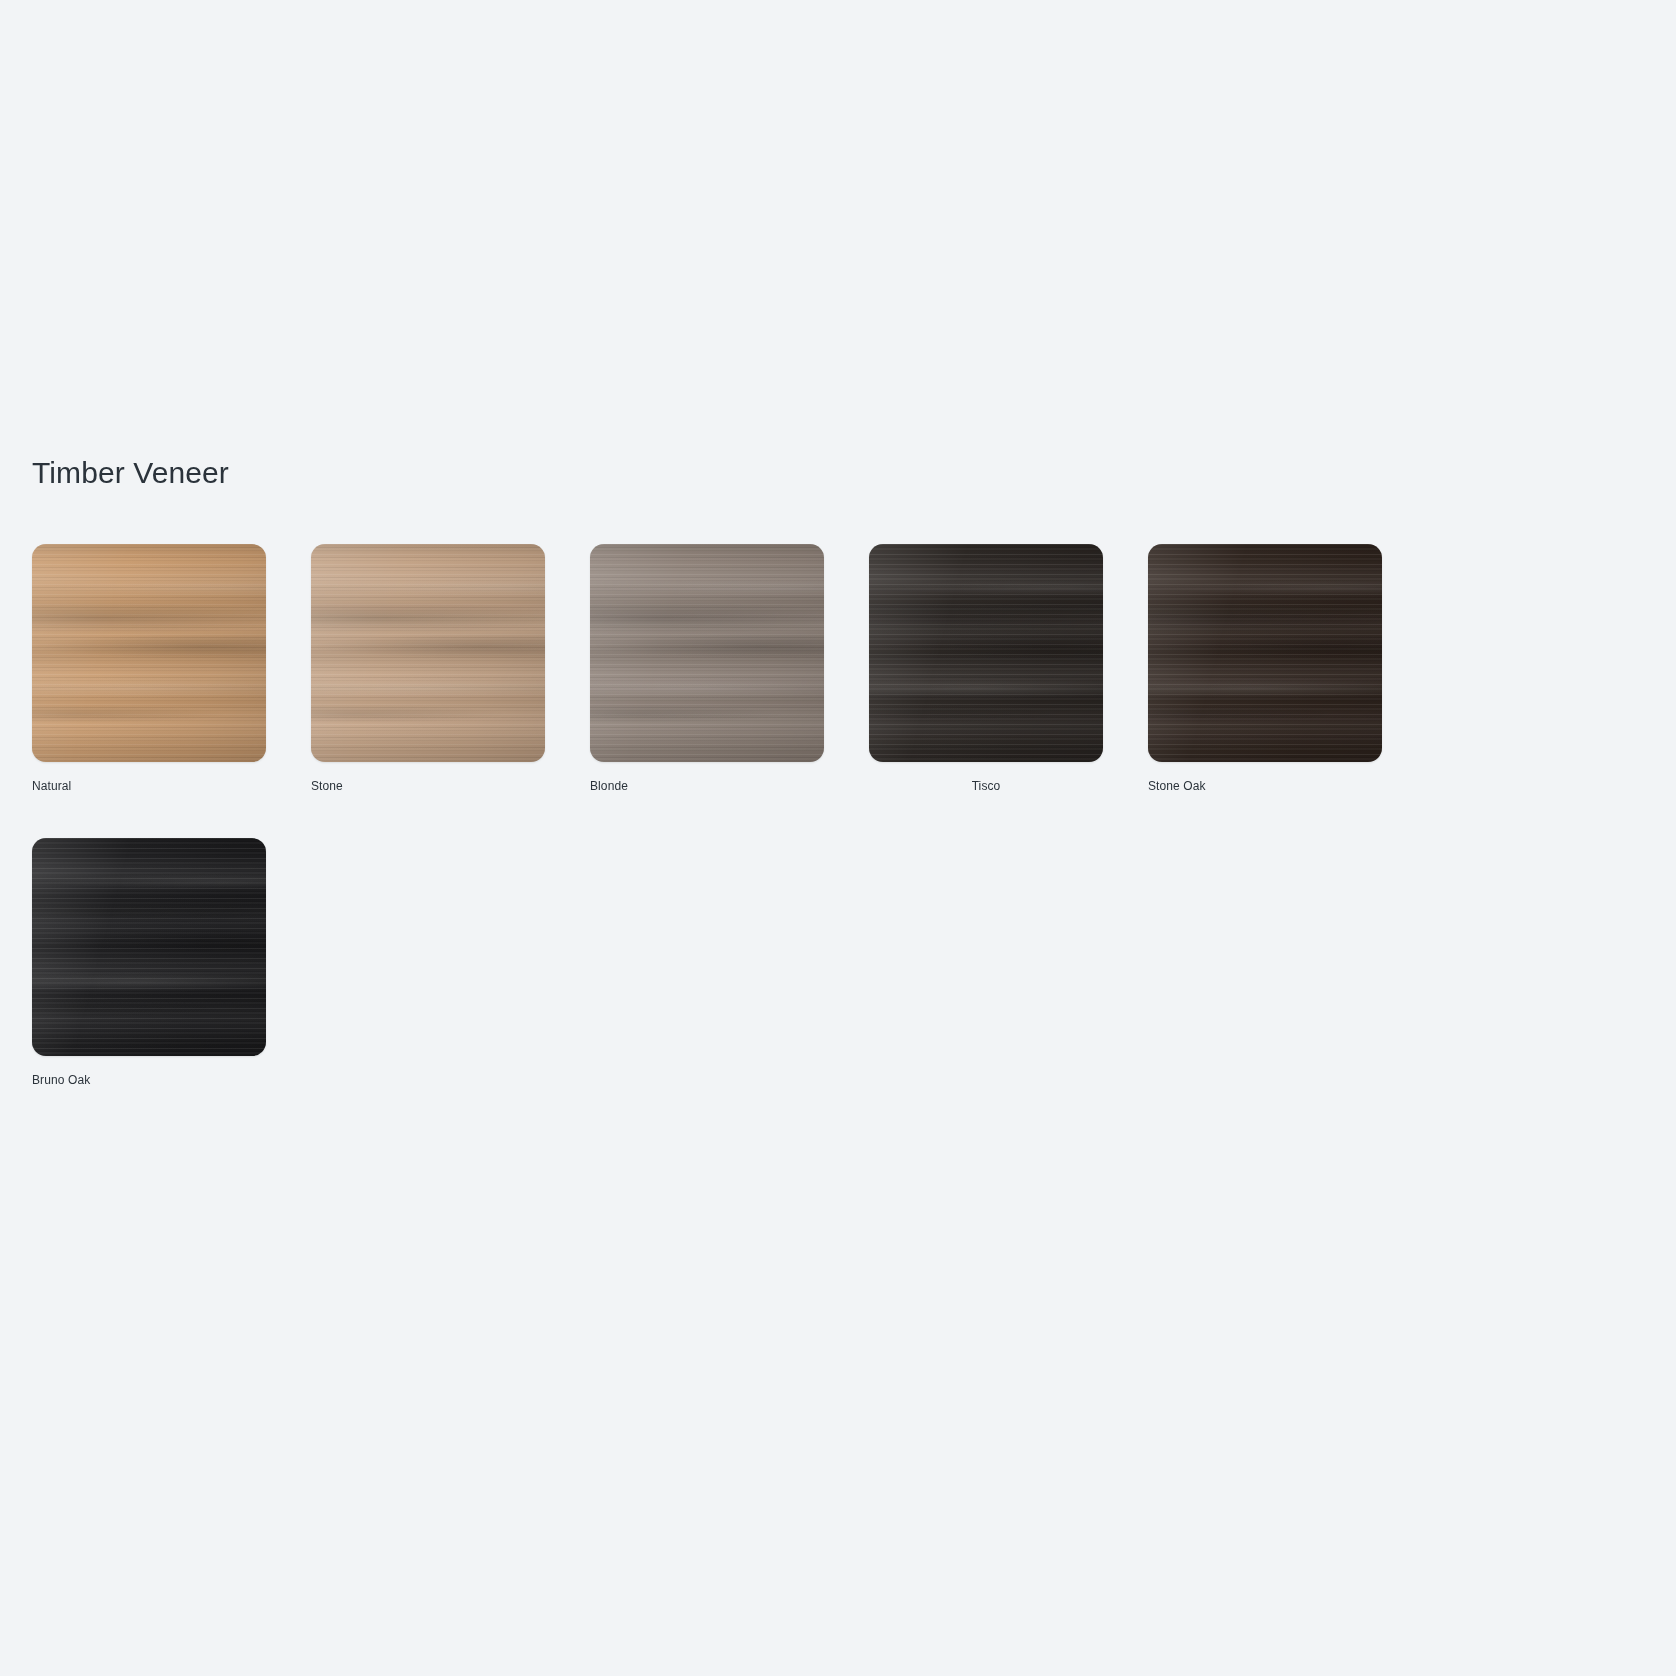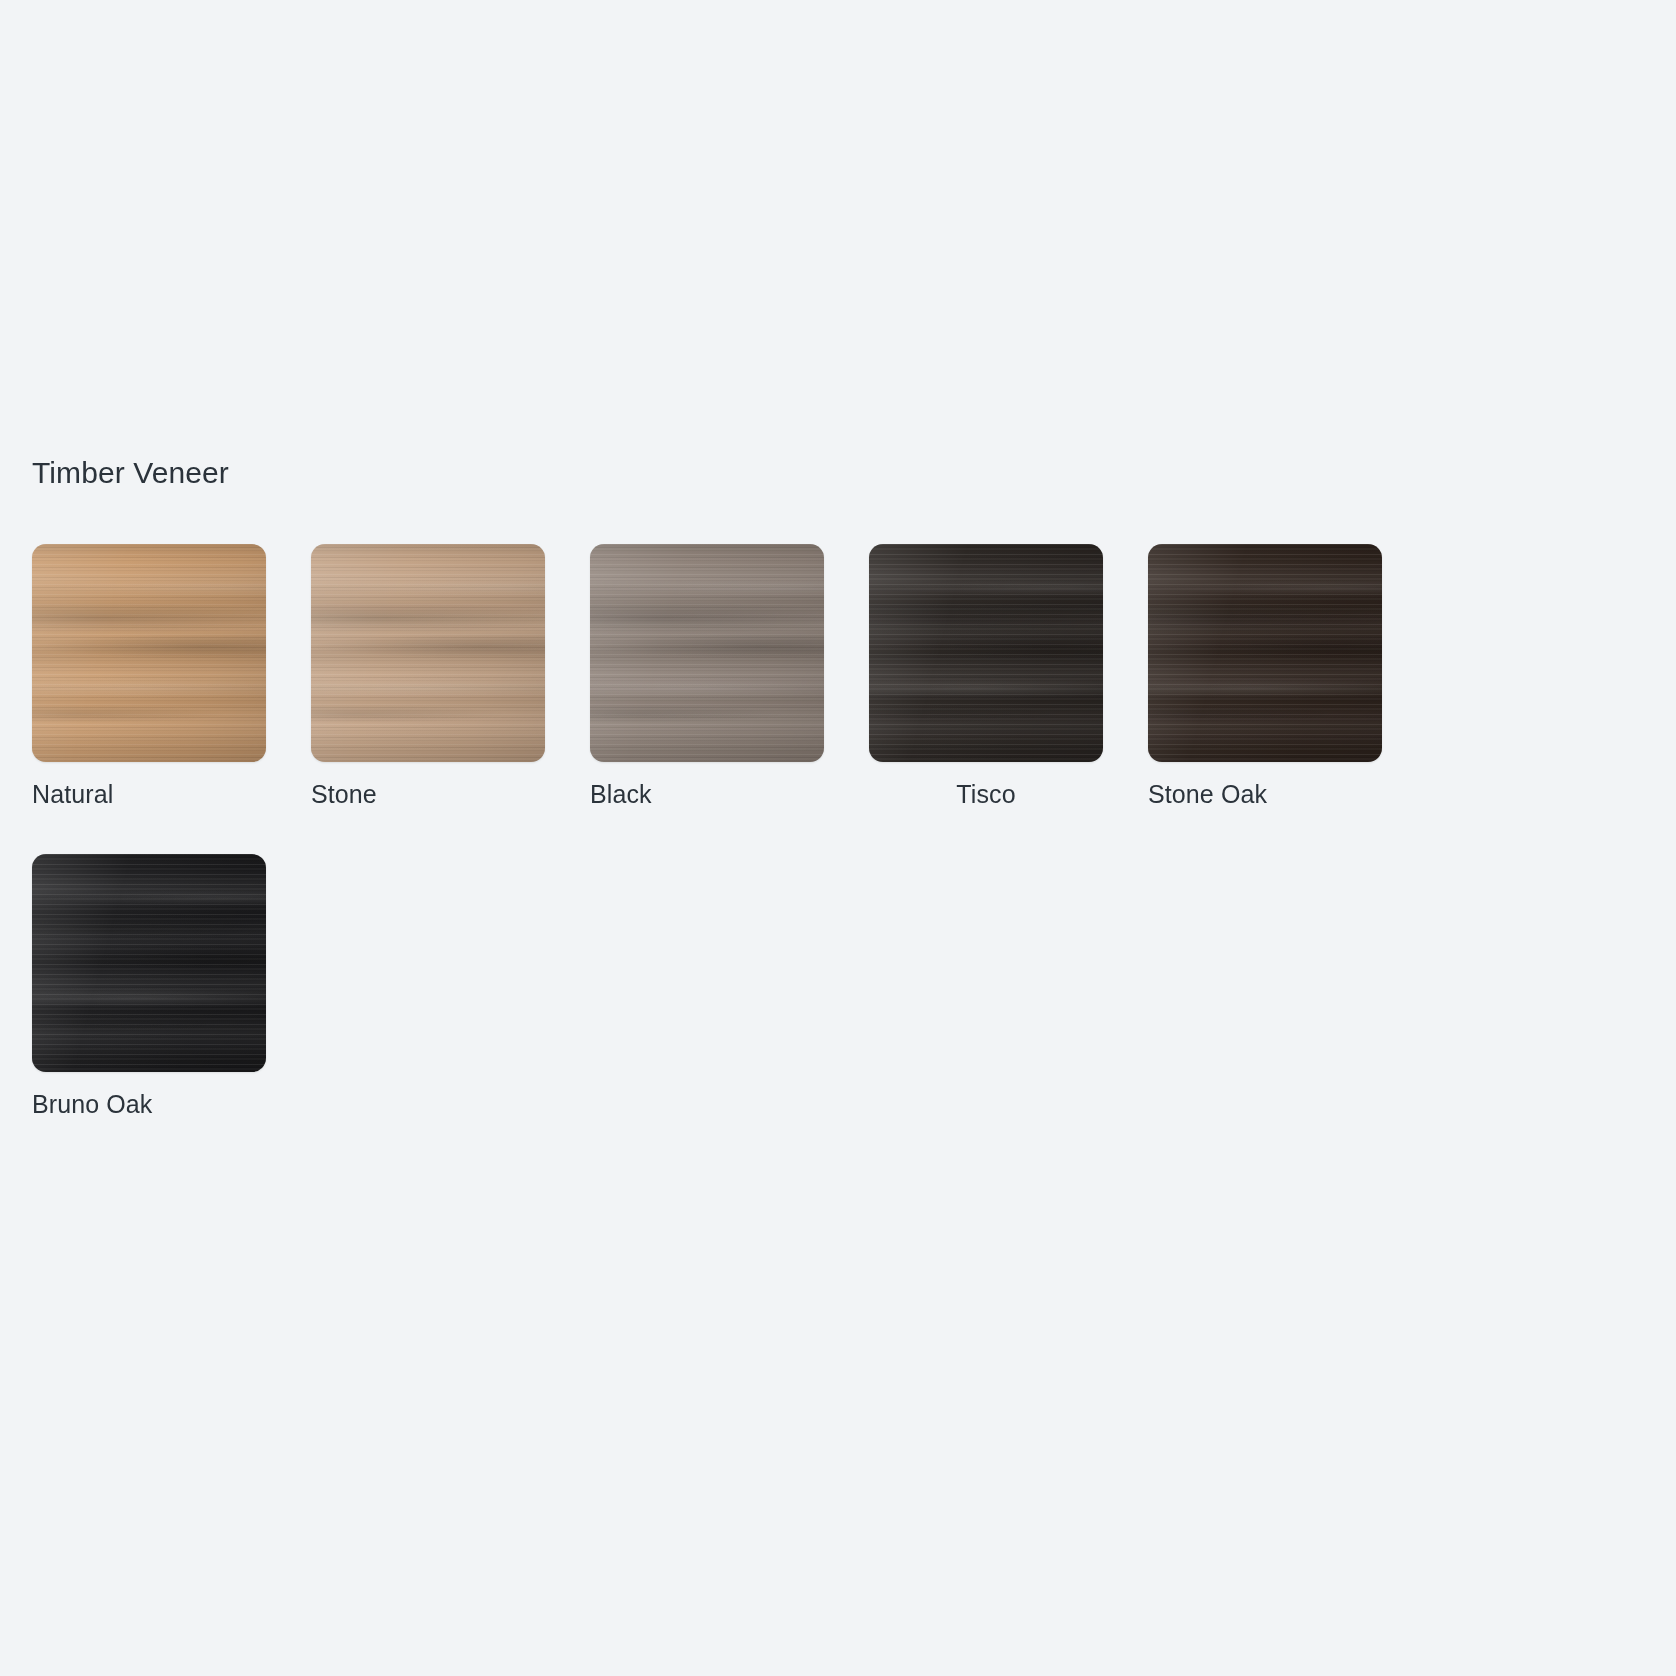--- a/index.html
+++ b/index.html
@@ -114,21 +114,21 @@
     background-image:
       linear-gradient(105deg,
         rgba(255,255,255,0.12) 0%,
         rgba(255,255,255,0.02) 34%,
         rgba(0,0,0,0.05) 72%,
         rgba(0,0,0,0.11) 100%);
   }
 
   .swatch-label {
     margin-top: 17px;
-    font-size: 25px;
+    font-size: 12px;
     font-weight: 400;
     color: #2b333b;
     letter-spacing: 0.1px;
     line-height: 1.25;
     font-family: "Liberation Sans", sans-serif;
     white-space: nowrap;
   }
 </style>
 </head>
 <body style="background: rgb(242, 244, 246);">
@@ -163,21 +163,21 @@
 
 
 
       <div class="swatch-cell">
         <div class="swatch-tile" style="background-color: rgb(141, 128, 119);">
           <div class="grain-bands"></div>
           <div class="grain-fibres"></div>
           <div class="grain-figure"></div>
           <div class="grain-sheen"></div>
         </div>
-        <div class="swatch-label" style="color: rgb(43, 51, 59);">Black</div>
+        <div class="swatch-label" style="color: rgb(43, 51, 59);">Blonde</div>
       </div>
 
       <div class="swatch-cell">
         <div class="swatch-tile" style="background-color: rgb(42, 37, 34);">
           <div class="grain-bands"></div>
           <div class="grain-fibres"></div>
           <div class="grain-figure"></div>
           <div class="grain-sheen"></div>
         </div>
         <div class="swatch-label" style="color: rgb(43, 51, 59); text-align: center;">Tisco</div>

